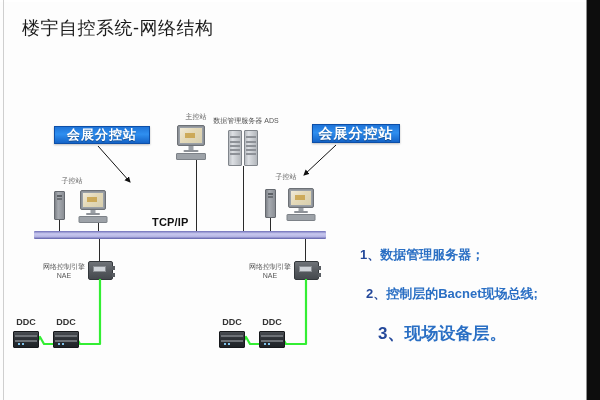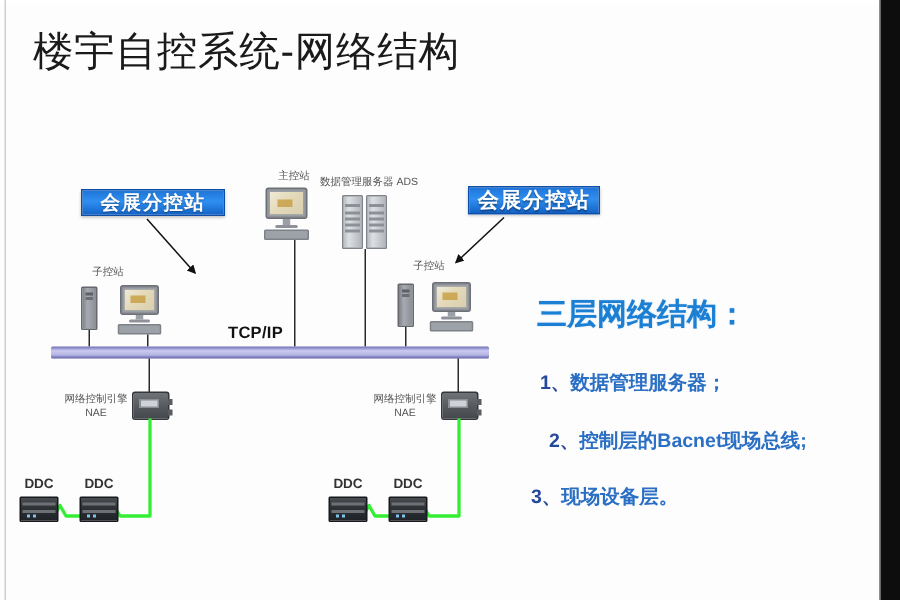--- a/index.html
+++ b/index.html
@@ -29,21 +29,21 @@
     background: #8f8f8f;
   }
   .edge-top {
     position: absolute; left: 0; top: 0; width: 600px; height: 2px;
     background: #ffffff;
   }
 
   
   .title {
     position: absolute; left: 22px; top: 16px;
-    font-size: 27px; font-weight: 400; color: #1a1a1a;
+    font-size: 18px; font-weight: 400; color: #1a1a1a;
     letter-spacing: 0.5px; white-space: nowrap;
   }
 
   
   .blue-label {
     position: absolute;
     background: linear-gradient(to bottom, #1f74d8 0%, #2f8ff0 45%, #1464c8 100%);
     border: 1px solid #0d4fa8;
     color: #ffffff; font-weight: bold;
     display: flex; align-items: center; justify-content: center;
@@ -175,21 +175,21 @@
     font-size: 20px; font-weight: bold; color: #1b7fd4;
     white-space: nowrap;
     text-shadow: 0 0 1px rgba(27,127,212,.4);
   }
   .layer-item {
     position: absolute; font-weight: bold; color: #2a6fc4;
     white-space: nowrap;
   }
   #layer-1 { left: 360px; top: 246px; font-size: 13px; }
   #layer-2 { left: 366px; top: 285px; font-size: 13px; }
-  #layer-3 { left: 354px; top: 322px; font-size: 13px; }
+  #layer-3 { left: 378px; top: 322px; font-size: 17px; }
   .layer-item .num { color: #24489a; }
 </style>
 </head>
 <body>
 
 <div id="page">
 
   <div class="edge-top"></div>
   <div class="edge-left"></div>
   <div class="edge-right-line"></div>
@@ -333,21 +333,20 @@
   </div>
 
   <div class="caption" style="left:258px; top:317px; width:28px; font-size:9px; color:#333; font-weight:600;">DDC</div>
   <div class="ddc" style="left:259px; top:331px; width:26px; height:17px;">
     <div class="ddc-strip" style="top:22%"></div>
     <div class="ddc-strip" style="top:56%"></div>
     <div class="ddc-led" style="left:18%; top:72%"></div>
     <div class="ddc-led" style="left:34%; top:72%"></div>
   </div>
 
-  <div id="three-layer-title">三层网络结构：</div>
 
   <div class="layer-item" id="layer-1">
     <span class="num">1、</span><span>数据管理服务器；</span>
   </div>
 
   <div class="layer-item" id="layer-2">
     <span class="num">2、</span><span>控制层的Bacnet现场总线;</span>
   </div>
 
   <div class="layer-item" id="layer-3">

